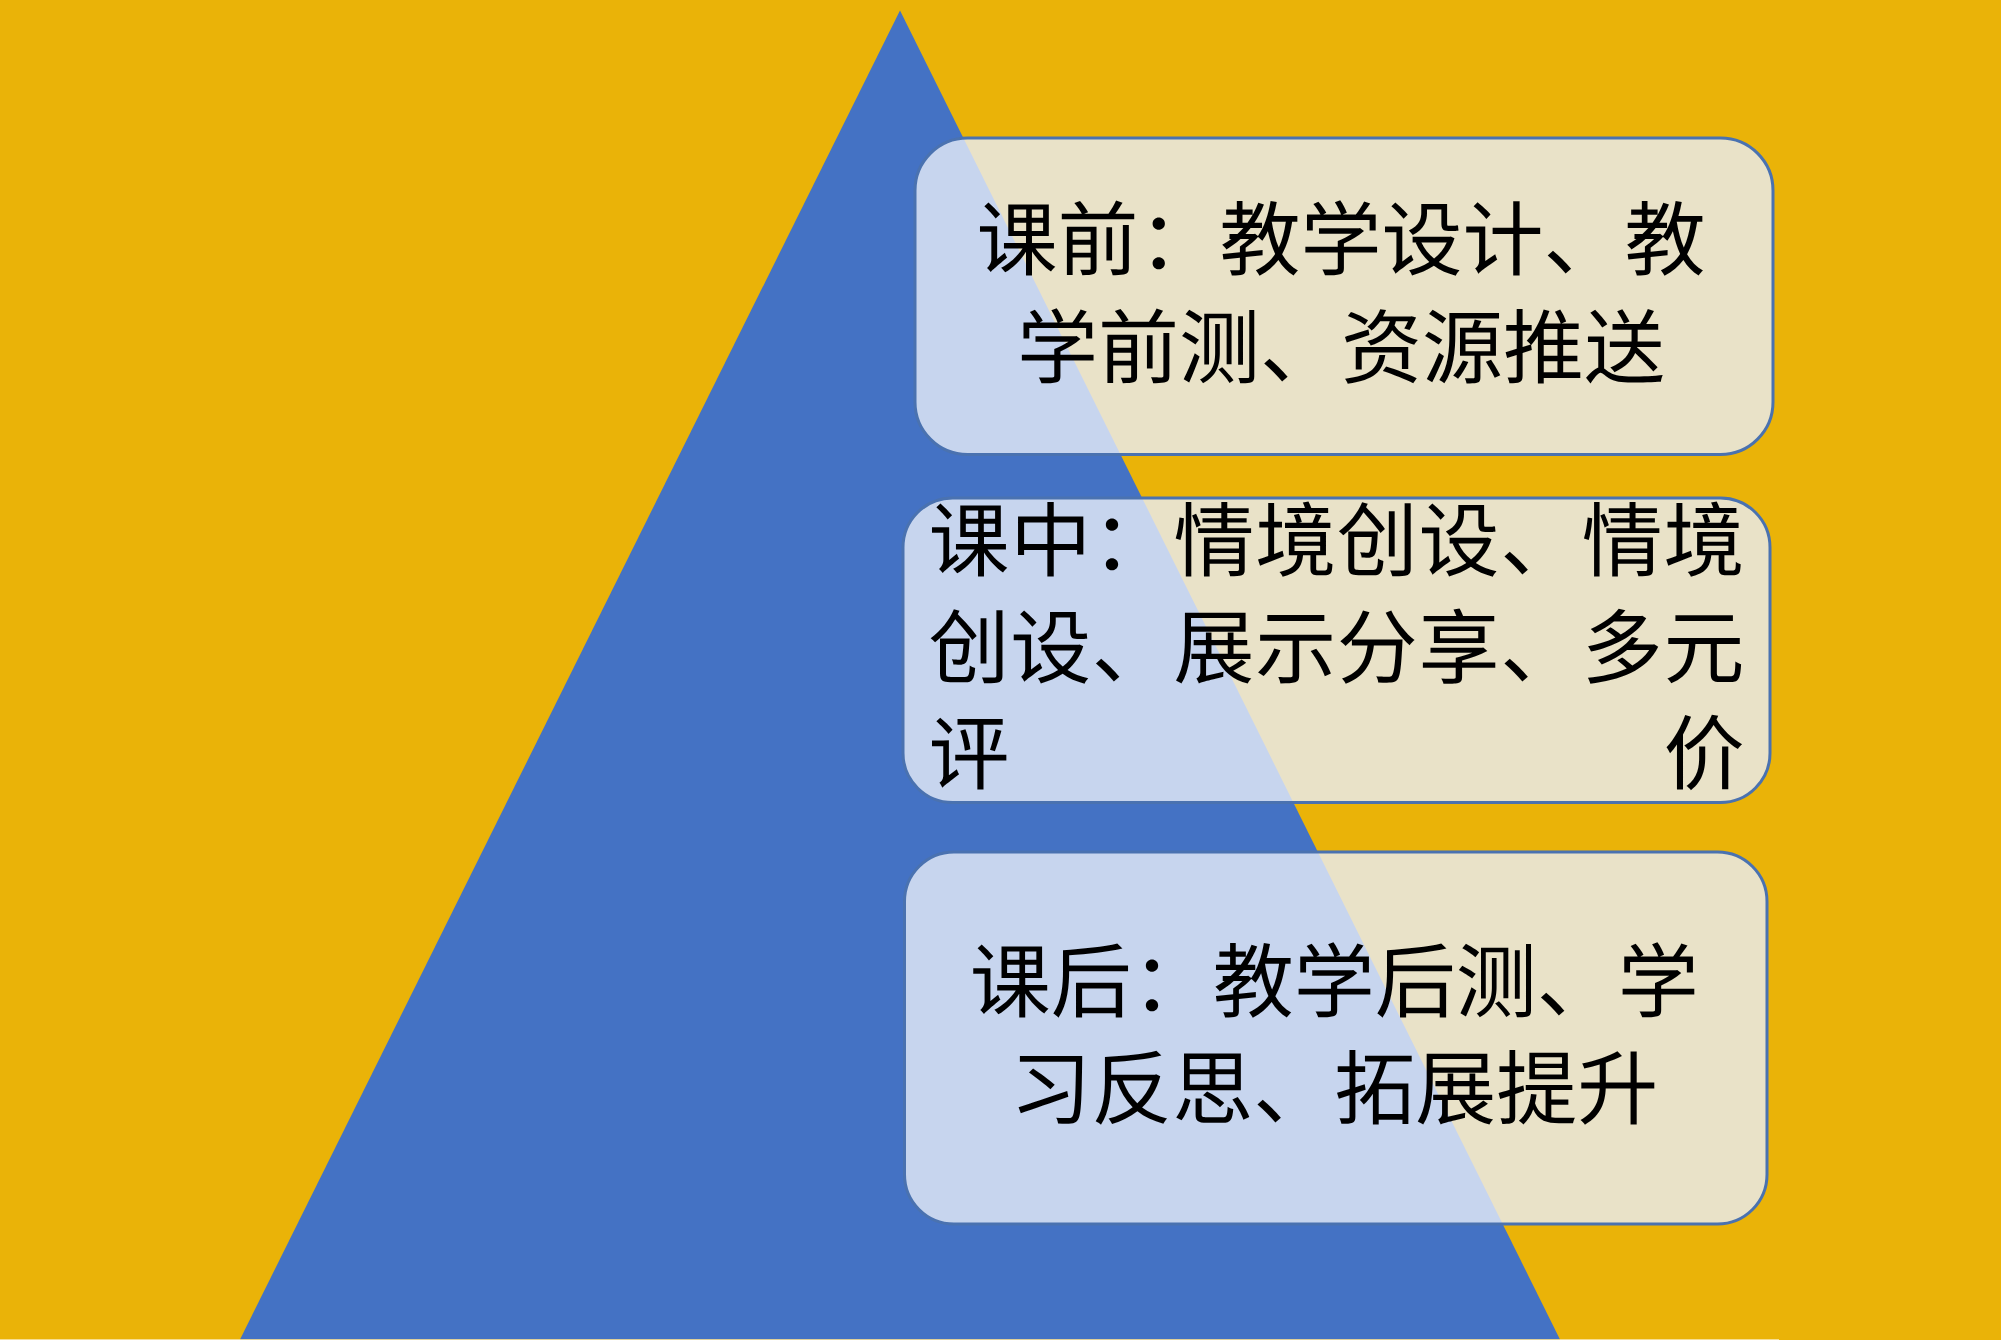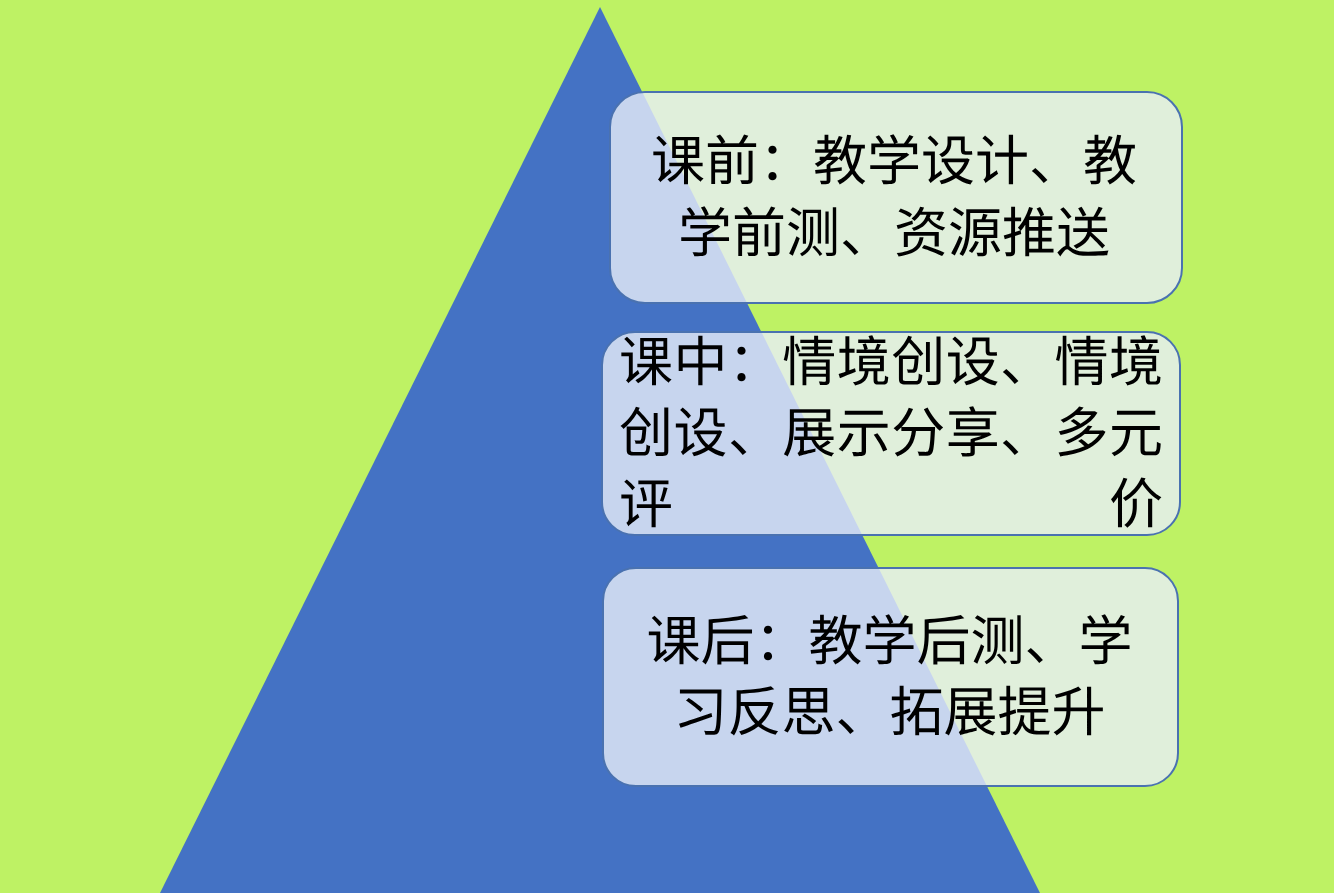--- a/index.html
+++ b/index.html
@@ -86,32 +86,32 @@
     text-align: justify;
     text-align-last: justify;
     padding: 0 16px 0 16px;
   }
 
   
   #stage-box-3 {
     left: 602px;
     top: 567px;
     width: 577px;
-    height: 220px;
+    height: 250px;
     border-radius: 34px;
   }
   #stage-box-3 .stage-text {
     text-align: center;
     padding: 0 20px 0 18px;
   }
 </style>
 </head>
 <body>
 
-<div id="slide" style="background: #bef264; text-decoration: underline;">
+<div id="slide" style="background: #eab308; text-decoration: underline;">
 
   <div class="pyramid-layer">
     <svg viewBox="0 0 1334 893" xmlns="http://www.w3.org/2000/svg" aria-hidden="true">
       <polygon id="pyramid-polygon" points="600,7 1040,893 160,893" fill="#4472C4"></polygon>
     </svg>
   </div>
 
   <div class="stage-box" id="stage-box-1" style="border-color: rgb(74, 114, 176);">
     <span class="stage-text" style="color: rgb(0, 0, 0);">课前：教学设计、教学前测、资源推送</span>
   </div>

